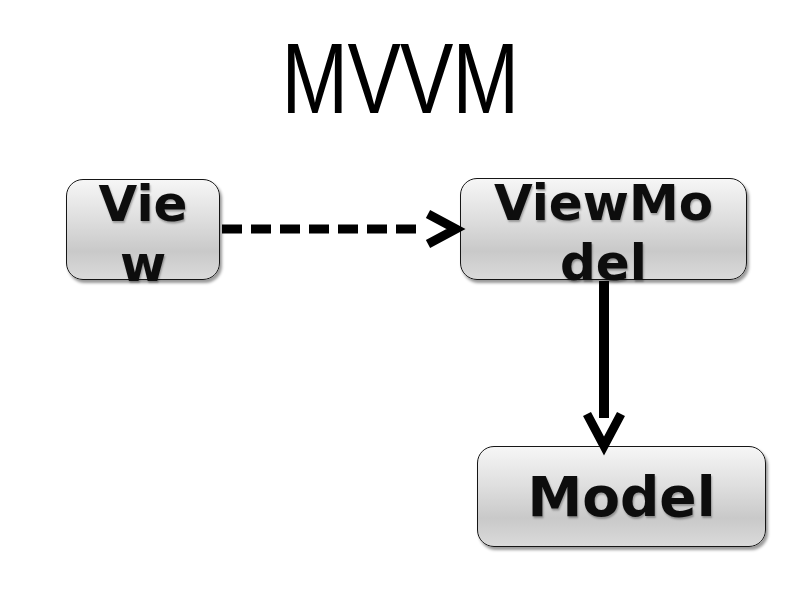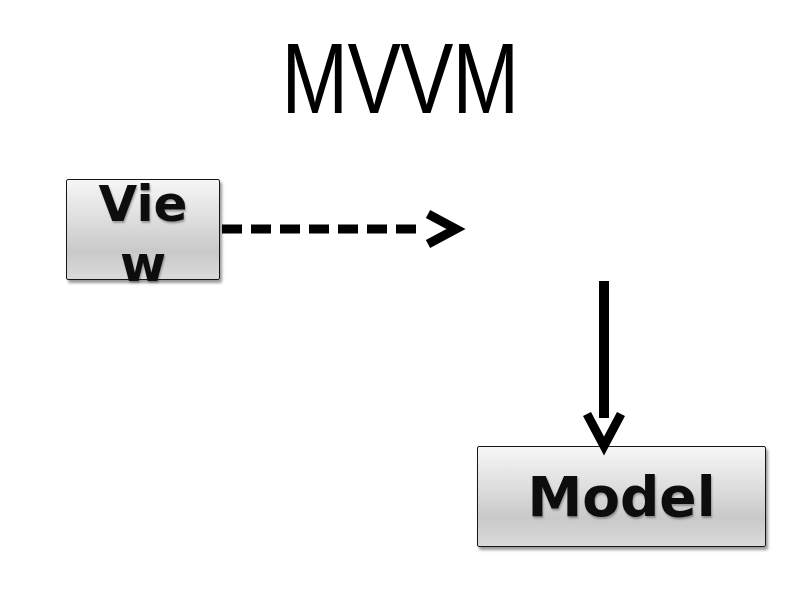--- a/index.html
+++ b/index.html
@@ -35,21 +35,21 @@
     line-height: 100px;
     color: #000000;
     transform: scaleX(0.80);
     letter-spacing: -1px;
     white-space: nowrap;
   }
 
   .node {
     position: absolute;
     border: 1.5px solid var(--box-border);
-    border-radius: 2px;
+    border-radius: 17px;
     background: linear-gradient(180deg,
       var(--box-fill-top) 0%,
       #dedede 40%,
       var(--box-fill-mid) 72%,
       var(--box-fill-bottom) 100%);
     box-shadow: 2px 3px 3px rgba(0,0,0,0.40);
     overflow: visible;
   }
   .node-view      { left: 66px;  top: 179px; width: 154px; height: 101px; }
   .node-viewmodel { left: 460px; top: 178px; width: 287px; height: 102px; }
@@ -93,20 +93,26 @@
 
   <div class="title">MVVM</div>
 
   <div class="node node-view">
     <div class="label">
       <span class="line">Vie</span>
       <span class="line">w</span>
     </div>
   </div>
 
+  <div class="node node-viewmodel">
+    <div class="label">
+      <span class="line">ViewMo</span>
+      <span class="line">del</span>
+    </div>
+  </div>
 
   <div class="node node-model">
     <div class="label">Model</div>
   </div>
 
   <svg class="edges" width="800" height="600" viewBox="0 0 800 600" xmlns="http://www.w3.org/2000/svg">
     <line class="edge" x1="222" y1="229" x2="424" y2="229" stroke-width="9" stroke-dasharray="20 9"></line>
     <polyline class="edge" points="428,214 456,229 428,244" stroke-width="9"></polyline>
     <line class="edge" x1="604" y1="281" x2="604" y2="418" stroke-width="10"></line>
     <polyline class="edge" points="587,414 604,446 621,414" stroke-width="9"></polyline>

